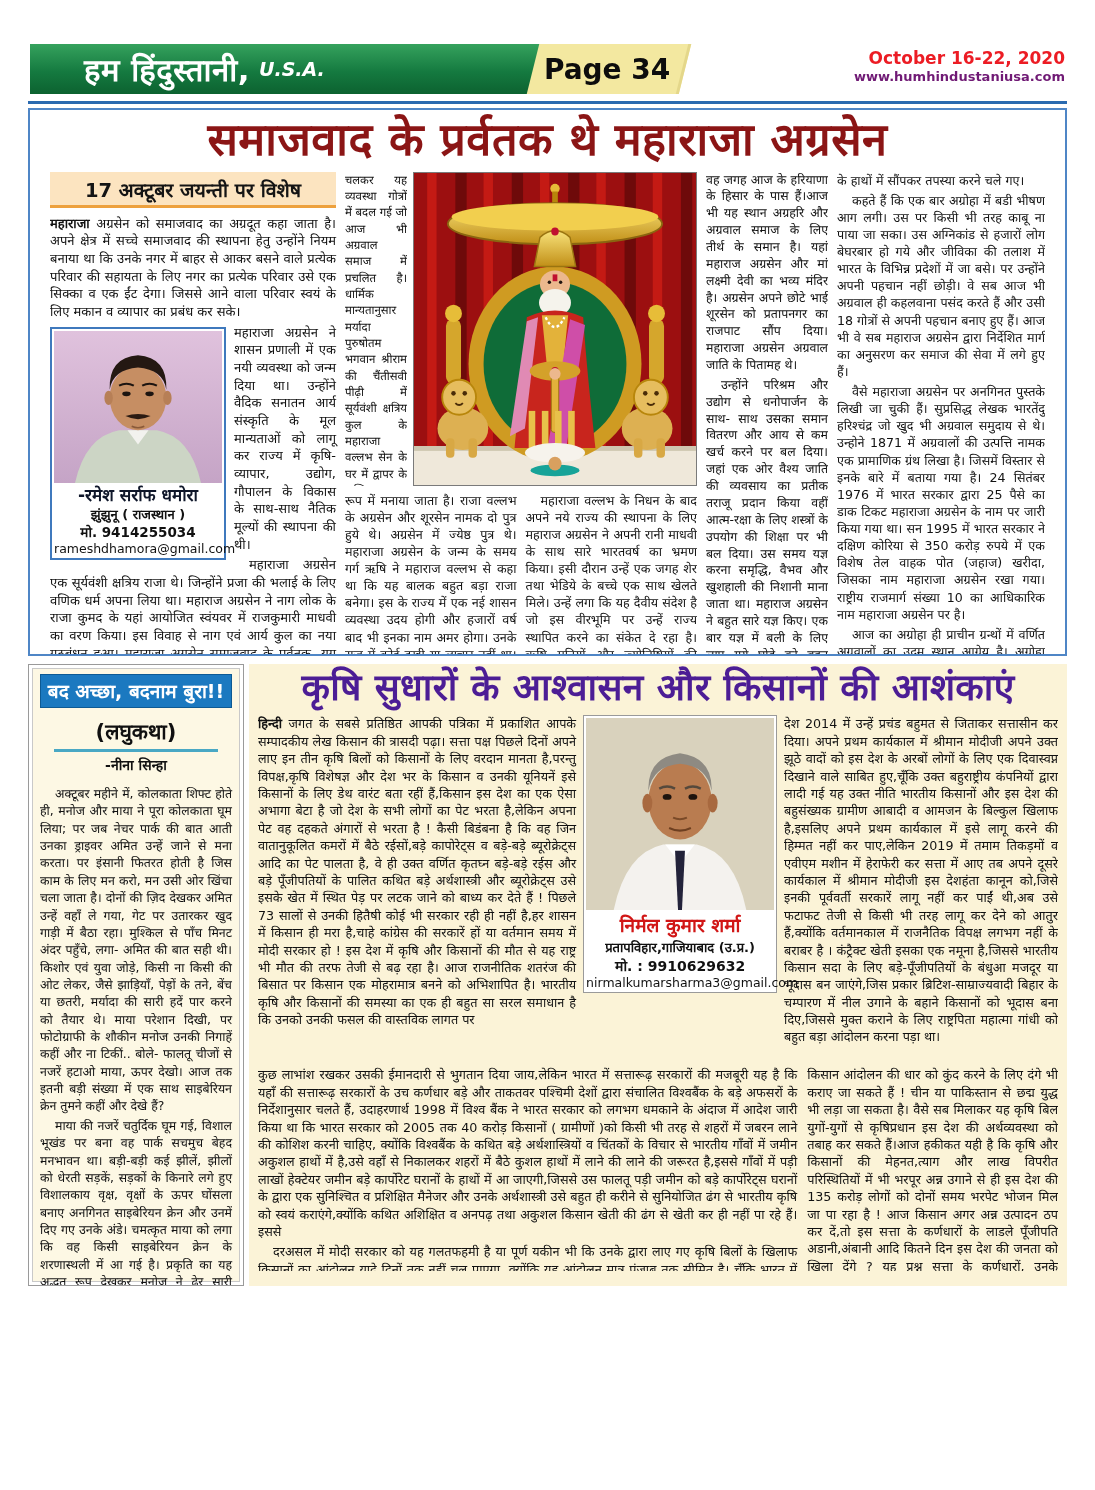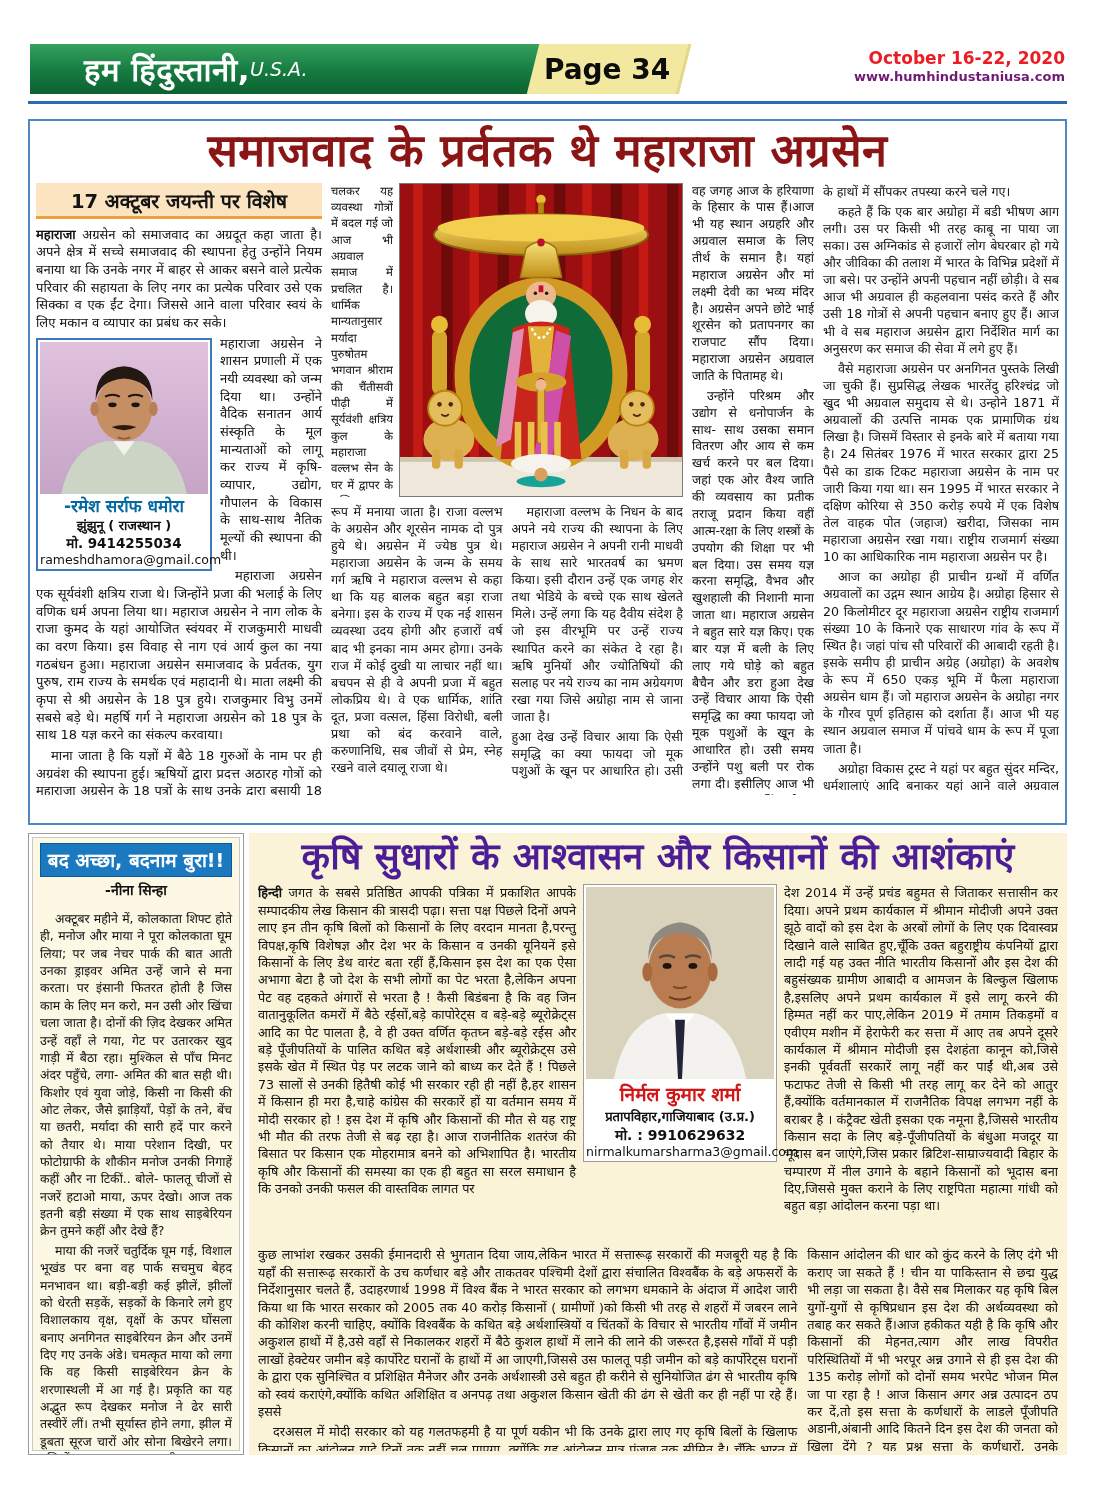--- a/index.html
+++ b/index.html
@@ -12,37 +12,37 @@
 
   
   .masthead-row { position:relative; height:50px; margin-top:44px; }
   .green-bar {
     position:absolute; left:2px; top:0; width:648px; height:50px;
     background:linear-gradient(180deg,#35a25d 0%,#157a40 55%,#0c6230 100%);
     clip-path:polygon(0 0,100% 0,calc(100% - 16px) 100%,0 100%);
     display:flex; align-items:center; padding-left:54px;
   }
   .masthead { color:#fff; font-weight:bold; font-size:31px; letter-spacing:.5px; }
-  .masthead-suffix { color:#fff; font-style:italic; font-weight:normal; font-size:19px; }
+  .masthead-suffix { color:#fff; font-style:italic; font-weight:bold; font-size:19px; margin-left:9px; }
   .page-label-box {
     position:absolute; left:505px; top:0; width:152px; height:50px;
     background:#f3e8a0; transform:skewX(-14deg);
     display:flex; align-items:center; justify-content:center;
     border-right:3px solid #e4d78a;
   }
   .page-label-inner { transform:skewX(14deg); font-size:28px; font-weight:bold; color:#0d0d0d; }
   .header-right { position:absolute; right:2px; top:4px; text-align:right; line-height:1.25; }
   .issue-date { color:#ec1c24; font-weight:bold; font-size:17px; }
   .website { color:#701a75; font-weight:bold; font-size:13px; }
   .blue-rule { height:3px; background:#2a6ab0; margin-top:7px; }
 
   
   .article1 {
-    margin-top:15px; border:2px solid #4f86c6; background:#fff;
-    padding:4px 6px 6px; height:706px; overflow:hidden;
+    margin-top:4px; border:2px solid #4f86c6; background:#fff;
+    padding:4px 20px 6px; height:548px; overflow:hidden;
   }
   .a1-headline {
     color:#8b1515; font-weight:bold; font-size:45px; line-height:1.08;
     text-align:center; margin:2px 0 7px; letter-spacing:.5px;
   }
   .a1-body { display:flex; gap:9px; height:612px; overflow:hidden; }
   .a1-body p { margin:0 0 3px; text-align:justify; line-height:1.36; }
   .indent { text-indent:15px; }
 
   .a1-col1 { width:286px; font-size:13px; }
@@ -50,21 +50,21 @@
     background:#fce4c0; border-bottom:3px solid #eda13e; color:#141414;
     font-weight:bold; font-size:19.5px; text-align:center;
     padding:4px 2px 2px; margin-bottom:7px;
   }
   .lead-word { font-weight:bold; }
   .author-card {
     float:left; width:176px; border:2px solid #3f79bd; background:#fff;
     margin:3px 8px 4px 0; padding:2px; text-align:center;
   }
   .author-photo { display:block; width:100%; height:152px; }
-  .author-name { color:#0369a1; font-weight:bold; font-size:17px; line-height:1.2; margin-top:2px; }
+  .author-name { color:#0f172a; font-weight:bold; font-size:17px; line-height:1.2; margin-top:2px; }
   .author-place { font-weight:bold; font-size:13px; }
   .author-mobile { font-weight:bold; font-size:13.5px; }
   .author-email { font-size:12.5px; }
 
   .a1-col2 { width:352px; font-size:12.6px; }
   .img-row { display:flex; gap:6px; height:314px; }
   .img-strip { width:62px; font-size:11.5px; line-height:1.42; text-align:justify; overflow:hidden; }
   .main-image { flex:1; border:1px solid #7a7a7a; background:#9c0f10; }
   .main-image svg { display:block; width:100%; height:100%; }
   .below-img { margin-top:6px; column-count:2; column-gap:9px; height:290px; overflow:hidden; }
@@ -100,21 +100,21 @@
   .a2-row1 p, .a2-row2 p { margin:0 0 3px; text-align:justify; line-height:1.37; font-size:12.7px; }
   .a2-colA { flex:1.8; }
   .a2-author { width:194px; }
   .a2-author-card { border:1px solid #9a9a9a; background:#fff; padding:2px; text-align:center; }
   .a2-photo { display:block; width:100%; height:192px; }
   .a2-name { color:#d11616; font-weight:bold; font-size:19px; margin-top:2px; }
   .a2-place { font-weight:bold; font-size:13px; }
   .a2-mobile { font-weight:bold; font-size:14px; }
   .a2-email { font-size:12.5px; }
   .a2-colC { flex:1.55; }
-  .a2-row2 { display:flex; gap:10px; margin-top:14px; height:205px; overflow:hidden; }
+  .a2-row2 { display:flex; gap:10px; margin-top:3px; height:205px; overflow:hidden; }
   .a2-lowerL { flex:2.15; }
   .a2-lowerR { flex:1; }
 </style>
 </head>
 <body>
 
 <div class="page">
 
   <div class="masthead-row">
     <div class="green-bar">
@@ -275,20 +275,21 @@
         <p class="indent">आज का अग्रोहा ही प्राचीन ग्रन्थों में वर्णित अग्रवालों का उद्गम स्थान आग्रेय है। अग्रोहा हिसार से 20 किलोमीटर दूर महाराजा अग्रसेन राष्ट्रीय राजमार्ग संख्या 10 के किनारे एक साधारण गांव के रूप में स्थित है। जहां पांच सौ परिवारों की आबादी रहती है। इसके समीप ही प्राचीन अग्रेह (अग्रोहा) के अवशेष के रूप में 650 एकड़ भूमि में फैला महाराजा अग्रसेन धाम हैं। जो महाराज अग्रसेन के अग्रोहा नगर के गौरव पूर्ण इतिहास को दर्शाता हैं। आज भी यह स्थान अग्रवाल समाज में पांचवे धाम के रूप में पूजा जाता है।</p>
         <p class="indent">अग्रोहा विकास ट्रस्ट ने यहां पर बहुत सुंदर मन्दिर, धर्मशालाएं आदि बनाकर यहां आने वाले अग्रवाल समाज के लोगों के लिए बहुत सुविधाएं उपलब्ध करवायी हैं। इतिहास में महाराजा अग्रसेन परम प्रतापी, धार्मिक, सहिष्णु, समाजवाद के प्रेरक महापुरुष के रूप में उल्लेखित हैं। देश में जगह-जगह महाराजा अग्रसेन के नाम पर बनायी गयी स्कूल, अस्पताल, बावड़ी, धर्मशालाएं आदि महाराजा अग्रसेन के जीवन मूल्यों का आधार हैं। जो मानव आस्था के प्रतीक हैं।</p>
       </div>
     </div>
   </div>
 
   <div class="bottom-band">
 
     <div class="story-box">
       <div class="story-banner">बद अच्छा, बदनाम बुरा!!</div>
+      <div class="story-sub">(लघुकथा)</div>
       <div class="story-byline">-नीना सिन्हा</div>
       <div class="story-text">
         <p class="indent">अक्टूबर महीने में, कोलकाता शिफ्ट होते ही, मनोज और माया ने  पूरा कोलकाता घूम लिया; पर जब  नेचर पार्क की बात आती उनका ड्राइवर अमित उन्हें जाने से मना करता। पर इंसानी फितरत होती है जिस काम के लिए मन करो, मन उसी ओर खिंचा चला जाता है। दोनों की ज़िद देखकर अमित उन्हें वहाँ ले गया, गेट पर उतारकर खुद गाड़ी में बैठा रहा। मुश्किल से पाँच मिनट अंदर पहुँचे, लगा- अमित की बात सही थी। किशोर एवं युवा जोड़े, किसी ना किसी की ओट लेकर, जैसे झाड़ियाँ, पेड़ों के तने, बेंच या छतरी, मर्यादा की सारी हदें पार करने को तैयार थे। माया परेशान दिखी, पर फोटोग्राफी के शौकीन मनोज उनकी निगाहें कहीं और ना टिकीं.. बोले- फालतू चीजों से नजरें हटाओ माया, ऊपर देखो। आज तक इतनी बड़ी संख्या में एक साथ साइबेरियन क्रेन तुमने कहीं और देखे हैं?</p>
         <p class="indent">माया की नजरें चतुर्दिक घूम गई, विशाल भूखंड पर बना वह पार्क सचमुच बेहद मनभावन था। बड़ी-बड़ी कई झीलें, झीलों को धेरती सड़कें, सड़कों के किनारे लगे हुए विशालकाय वृक्ष, वृक्षों के ऊपर घोंसला बनाए अनगिनत साइबेरियन क्रेन और उनमें दिए गए उनके अंडे। चमत्कृत माया को लगा कि वह किसी साइबेरियन क्रेन के शरणास्थली में आ गई है। प्रकृति का यह अद्भुत रूप देखकर मनोज ने ढेर सारी तस्वीरें लीं।  तभी सूर्यास्त होने लगा, झील में डूबता सूरज चारों ओर सोना बिखेरने लगा। पक्षियों का कलरव बढ़ता ही चला गया, दोनों मंत्रमुग्ध खड़े रह गए। लगता है, पक्षियों ने संध्या वंदन करना प्रारंभ कर दिया है.. मनोज के मुंह से निकला! उसने सूर्यास्त के खूबसूरत फोटोग्राफ लिए, पक्षियों का मधुर कलरव अपने मोबाइल में रिकॉर्ड किया। दोनों  प्रसन्न चित्त गेट की ओर बढ़े, क्योंकि अंधेरा हो चला था। डांट सुनने को तैयार अमित उन्हें खुश पाकर अचंभित रह गया।</p>
       </div>
     </div>
 
     <div class="article2">
       <div class="a2-headline">कृषि सुधारों के आश्वासन और किसानों की आशंकाएं</div>
       <div class="a2-row1">

